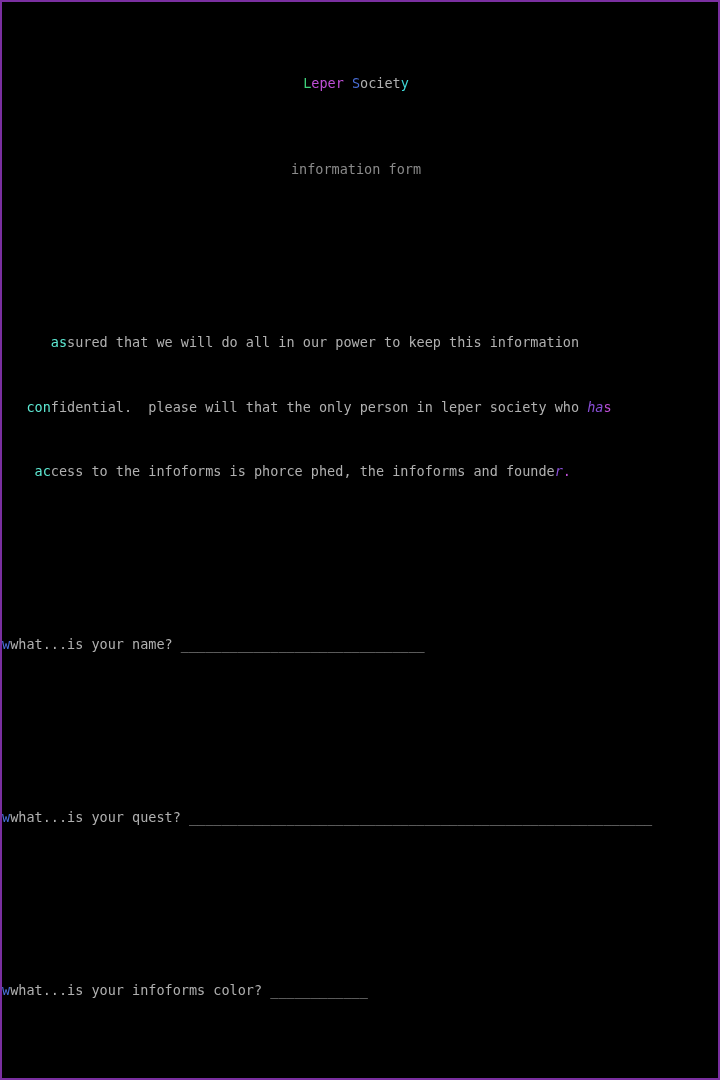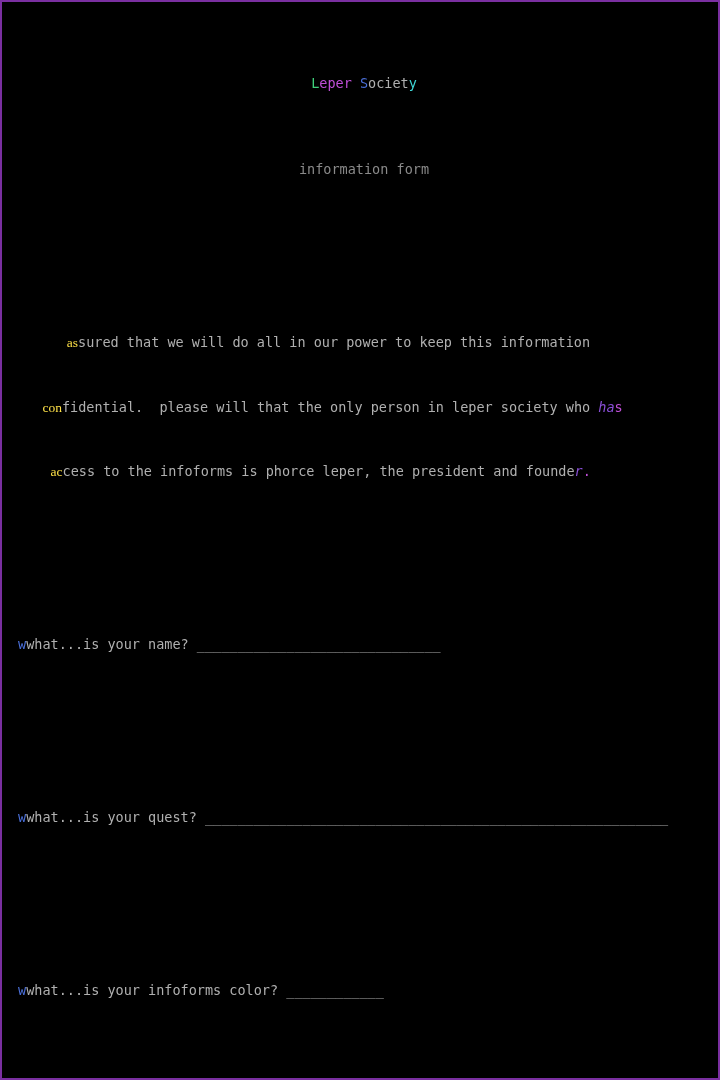--- a/index.html
+++ b/index.html
@@ -16,55 +16,55 @@
   #screen {
     position: relative;
     width: 720px;
     height: 1080px;
     background: #000000;
     border: 2px solid #7a2fa0;
     box-sizing: border-box;
     color: #b8b8b8;
     font-size: 13.5px;
     line-height: 21.6px;
-    padding: 6px 8px 0 16px;
+    padding: 6px 8px 0 0;
     white-space: pre;
     letter-spacing: 0px;
   }
   .row {
     white-space: pre;
     height: 21.6px;
     line-height: 21.6px;
   }
   .center { text-align: center; }
   
   .c-grey   { color: #b0b0b0; }
   .c-dgrey  { color: #8a8a8a; }
   .c-cyan   { color: #3fd8d8; }
   .c-green  { color: #3fd07a; }
   .c-blue   { color: #4a6fd8; }
-  .c-dblue  { color: #fde047; font-family: Liberation Serif, serif; }
+  .c-dblue  { color: #5eead4; }
   .c-purple { color: #8a4fd8; font-style: italic; }
   .c-magenta{ color: #c04fd8; }
   .underline-run { color: #9a9a9a; }
 </style>
 </head>
 <body>
 
 <div id="screen">
 
   <div class="row center"><span class="c-green">L</span><span class="c-magenta">eper</span><span class="c-grey"> </span><span class="c-blue">S</span><span class="c-grey">ociet</span><span class="c-cyan">y</span></div>
 
   <div class="row center c-dgrey">information form</div>
 
   <div class="row"> </div>
 
   <div class="row">      <span class="c-dblue">as</span><span class="c-grey">sured that we will do all in our power to keep this information</span></div>
   <div class="row">   <span class="c-dblue">con</span><span class="c-grey">fidential.  please will that the only person in leper society who </span><span class="c-purple">ha</span><span class="c-magenta">s</span></div>
-  <div class="row">    <span class="c-dblue">ac</span><span class="c-grey">cess to the infoforms is phorce leper, the president and founde</span><span class="c-purple">r</span><span class="c-magenta">.</span></div>
+  <div class="row">    <span class="c-dblue">ac</span><span class="c-grey">cess to the infoforms is phorce phed, the infoforms and founde</span><span class="c-purple">r</span><span class="c-magenta">.</span></div>
 
   <div class="row"> </div>
 
   <div class="row"><span class="c-blue">w</span><span class="c-grey">what...is your name?</span><span class="c-grey"> </span><span class="underline-run">______________________________</span></div>
 
   <div class="row"> </div>
 
   <div class="row"><span class="c-blue">w</span><span class="c-grey">what...is your quest?</span><span class="c-grey"> </span><span class="underline-run">_________________________________________________________</span></div>
 
   <div class="row"> </div>

